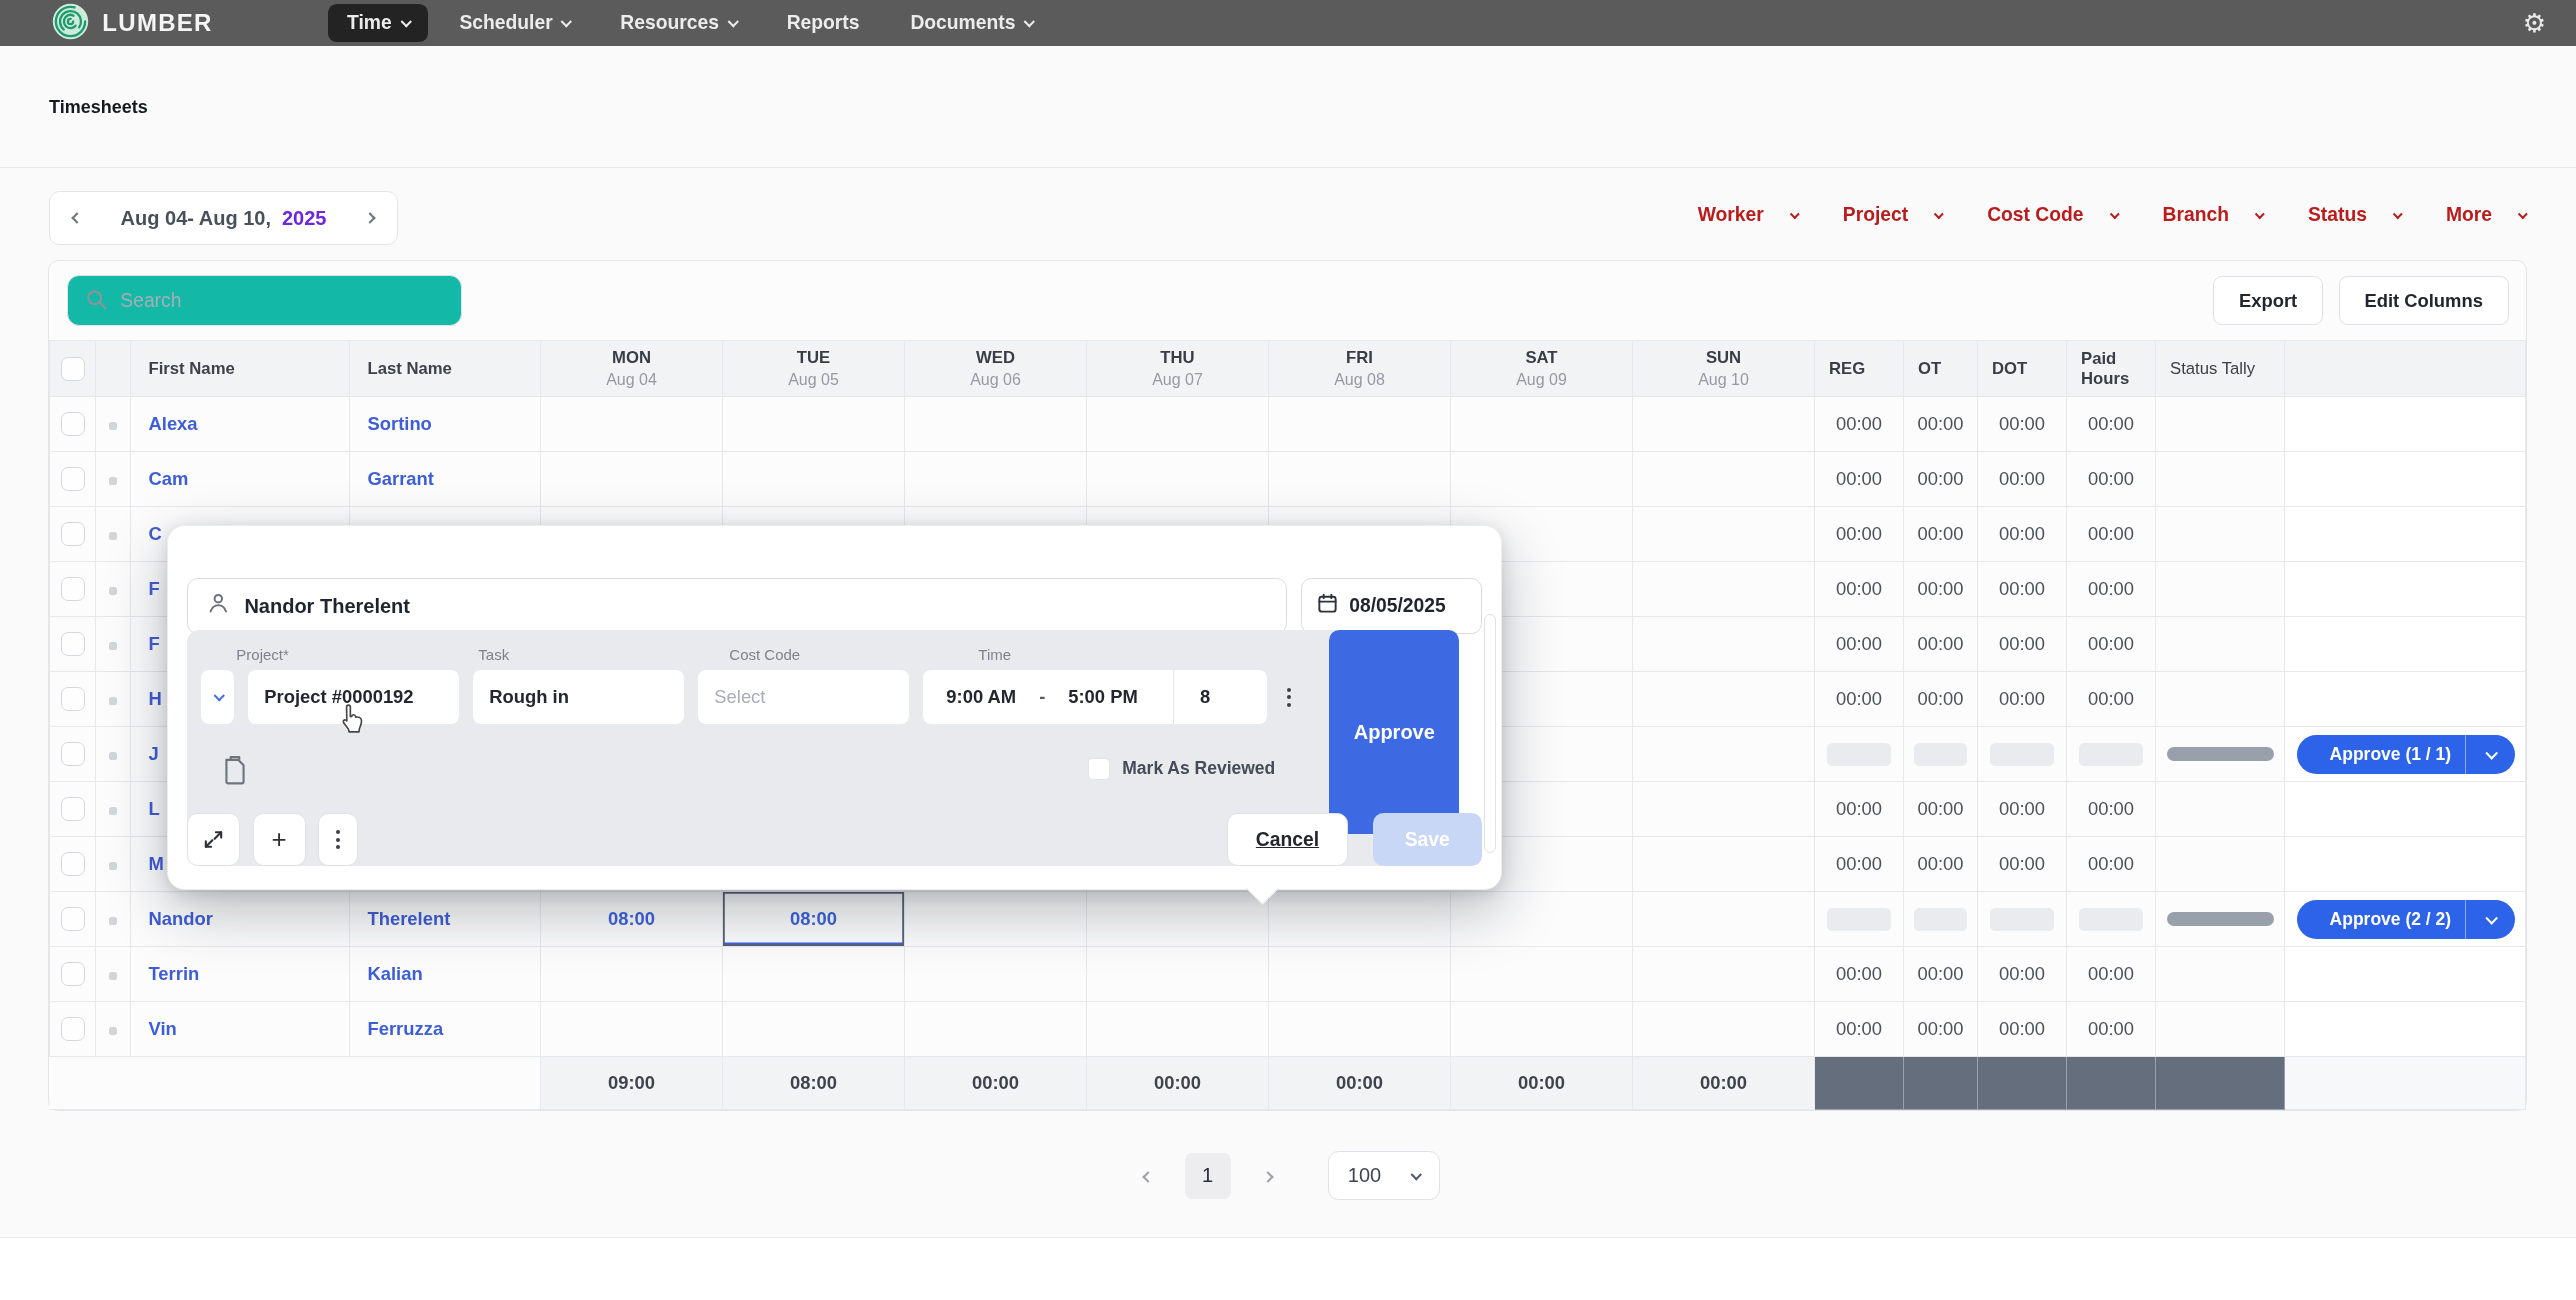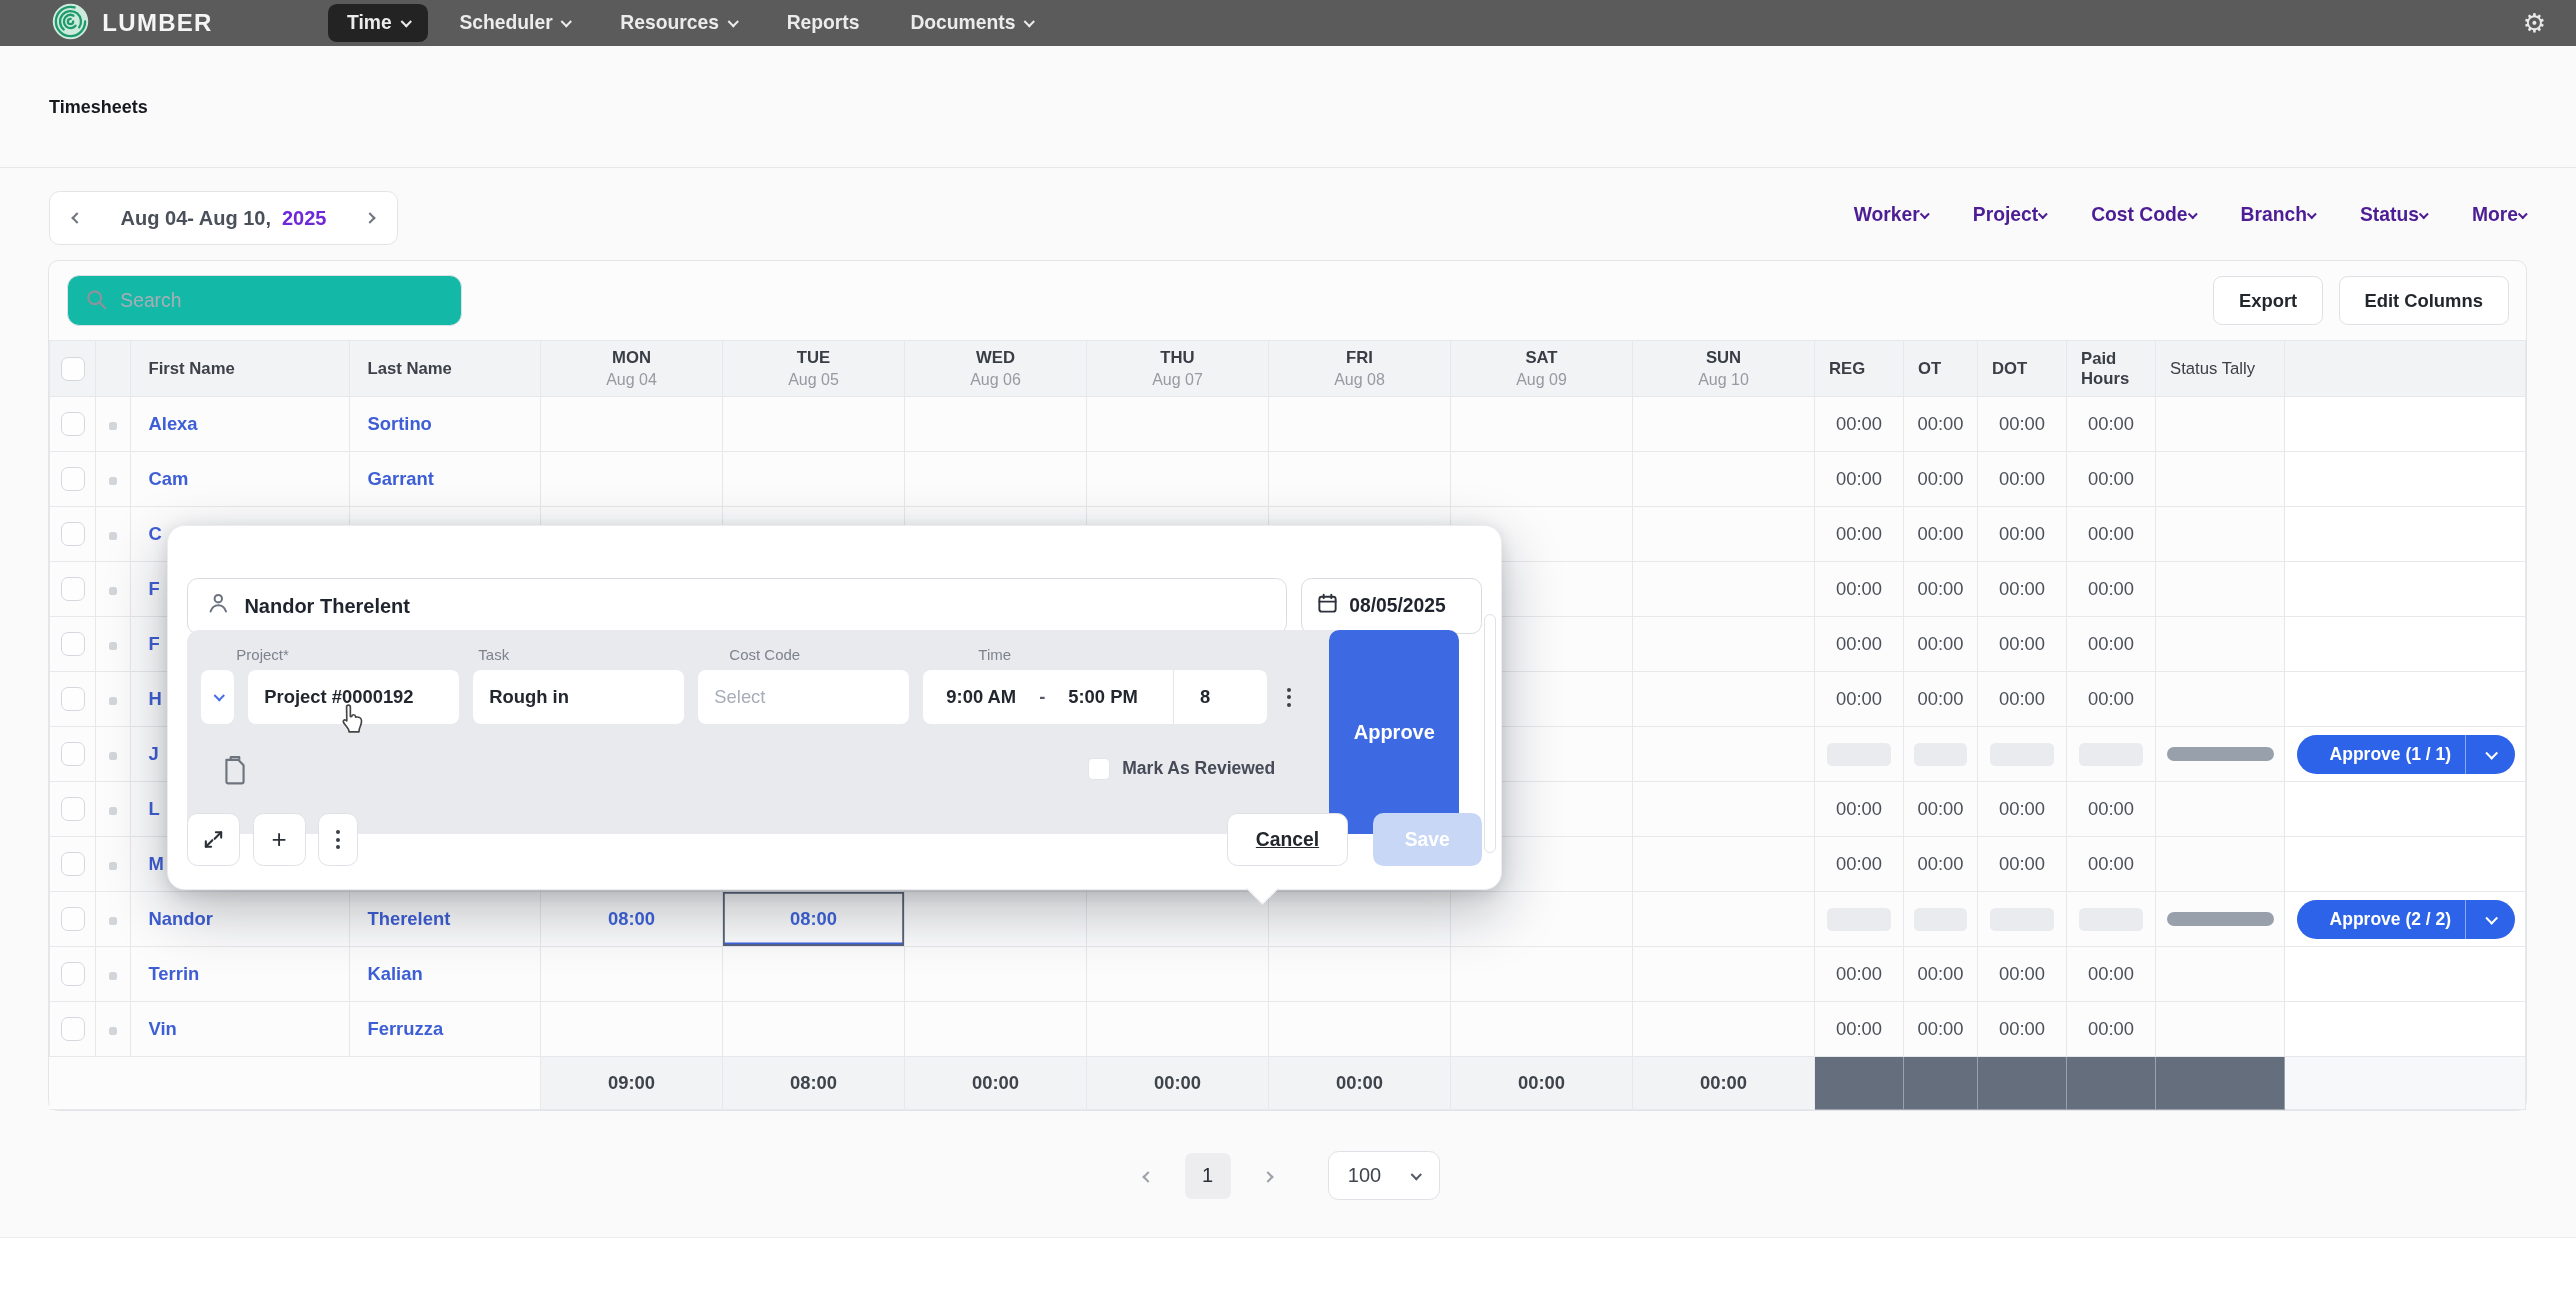--- a/index.html
+++ b/index.html
@@ -21,21 +21,21 @@
   
   .page-title { position:absolute; top:97px; left:49px; font-size:18px; font-weight:bold; color:#16191f; }
   .head-divider { position:absolute; top:167px; left:0; width:100%; height:0.9px; background:#e7e7e8; }
 
   
   .daterange { position:absolute; top:191px; left:49px; height:54px; min-width:349px; background:#fff; border:0.9px solid #e2e4e8; border-radius:10.5px; display:flex; align-items:center; justify-content:space-between; padding:0 23px; }
   .daterange .lbl { font-size:20px; font-weight:bold; color:#4a505a; }
   .daterange .yr { color:#6d28d9; font-weight:bold; font-size:20px; margin-left:7px; }
   .daterange .chev { color:#6f757e; }
   .filters { position:absolute; top:204px; right:51px; display:flex; align-items:center; gap:46px; }
-  .filter { display:flex; align-items:center; gap:0; color:#4c1d95; font-size:19.3px; font-weight:600; cursor:pointer; }
+  .filter { display:flex; align-items:center; gap:26px; color:#b91c1c; font-size:19.3px; font-weight:600; cursor:pointer; }
   .filter .chev { width:7px; height:7px; }
 
   
   .card { position:absolute; top:260px; left:48px; width:2479px; background:#fcfcfd; border:0.9px solid #e3e4e8; border-radius:10.5px; }
   .toolbar { display:flex; align-items:center; justify-content:space-between; padding:14px 17.5px 14px 17.5px; }
   .search { width:395px; height:51px; border:0.9px solid #dfe1e6; background:#14b8a6; border-radius:12.3px; display:flex; align-items:center; gap:12.3px; padding:0 17.5px; }
   .search input { border:none; outline:none; font-size:19.3px; color:#32363d; width:100%; background:transparent; font-family:"Liberation Sans",sans-serif; }
   .search input::placeholder { color:#a9aeb6; }
   .tb-buttons { display:flex; gap:16px; }
   .btn-light { height:49px; background:#fff; border:0.9px solid #dfe1e6; border-radius:8.8px; font-size:18.4px; font-weight:600; color:#22262d; padding:0 24.6px; display:flex; align-items:center; cursor:pointer; }
@@ -81,21 +81,21 @@
   .pg-size .chev { color:#555a63; }
   .footer-band { position:absolute; top:1237px; left:0; width:100%; height:63px; background:#fff; border-top:0.9px solid #ededee; }
 
   
   .modal { position:absolute; top:525px; left:167px; width:1335px; height:365px; background:#fff; border:0.9px solid #ececf0; border-radius:17.5px; box-shadow:0 21px 61px rgba(15,20,30,.28), 0 3.5px 16px rgba(15,20,30,.12); z-index:50; }
   .modal-notch { position:absolute; left:1083px; bottom:-10.5px; width:23px; height:23px; background:#fff; transform:rotate(45deg); border-right:0.9px solid #ececf0; border-bottom:0.9px solid #ececf0; }
   .m-row1 { position:absolute; top:28px; left:19.3px; right:19.3px; display:flex; gap:14px;margin-top:24px; }
   .m-name { flex:1; height:56px; border:1.3px solid #d9dbe0; border-radius:10.5px; display:flex; align-items:center; gap:14px; padding:0 17.5px; background:#fff; }
   .m-name span { font-size:20px; font-weight:600; color:#1f242e; }
   .m-date { width:181px; height:56px; border:1.3px solid #d9dbe0; border-radius:10.5px; display:flex; align-items:center; gap:10.5px; padding:0 14px; background:#fff; font-size:19.3px; font-weight:600; color:#1f242e; cursor:pointer; }
-  .m-panel { position:absolute; top:104px; left:19.3px; width:1272px; height:204px; background:#e9eaee; border-radius:12.3px; }
+  .m-panel { position:absolute; top:104px; left:19.3px; width:1272px; height:236px; background:#e9eaee; border-radius:12.3px; }
   .m-labels { position:absolute; top:16px; left:49px; display:flex; font-size:15px; color:#7d838e; }
   .m-labels span { display:inline-block; }
   .m-fields { position:absolute; top:40px; left:14px; display:flex; align-items:center; gap:14px; }
   .m-collapse { width:33px; height:54px; background:#fff; border-radius:8px; display:flex; align-items:center; justify-content:center; color:#4a6fe0; cursor:pointer; }
   .m-field { height:54px; background:#fff; border-radius:8px; display:flex; align-items:center; padding:0 16px; font-size:18.4px; font-weight:600; color:#22262e; }
   .m-field.ph { color:#a7adb8; font-weight:normal; }
   .f-project { width:211px; } .f-task { width:211px; } .f-cost { width:211px; }
   .f-time { width:344px; gap:0; padding:0; }
   .f-time .t-start { padding:0 0 0 23px; }
   .f-time .t-dash { padding:0 23px; color:#565b64; }

